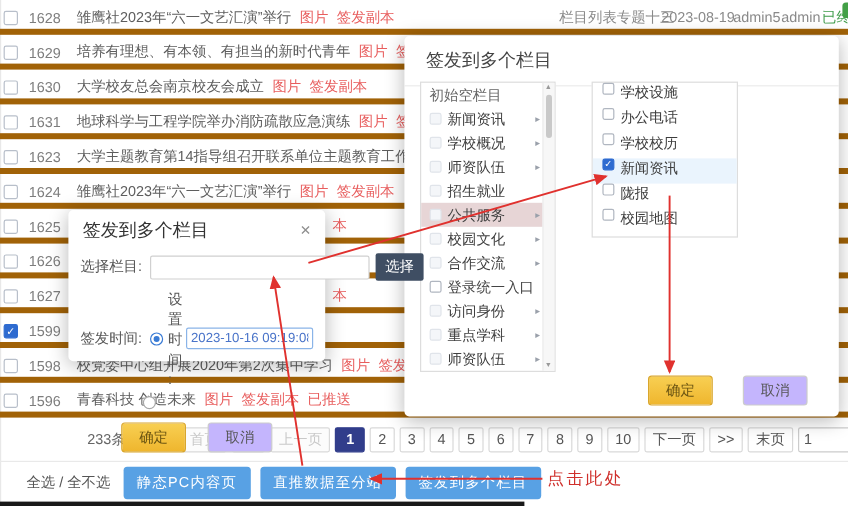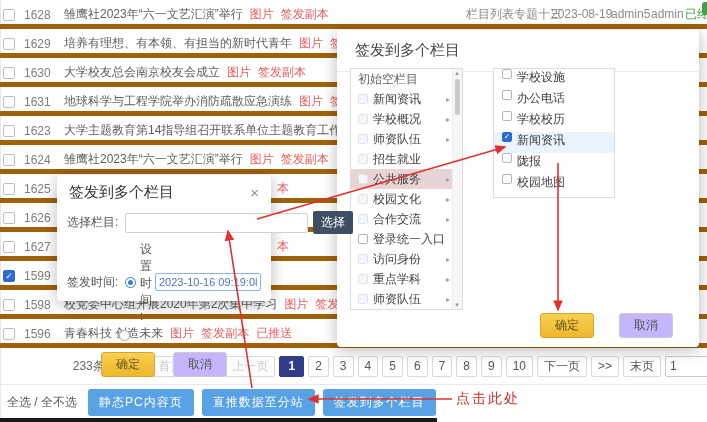--- a/index.html
+++ b/index.html
@@ -30,21 +30,21 @@
   .pginfo{color:#666;margin-right:4px;white-space:nowrap}
   .pgbtn{border:1px solid #d9d9d9;background:#fff;color:#555;padding:2px 6px;border-radius:2px;
          line-height:15px;text-align:center;white-space:nowrap}
   .pgbtn.dis{color:#c9c9c9;background:#fcfcfc}
   .pgbtn.act{background:#313d8b;border-color:#313d8b;color:#fff;font-weight:bold;padding:2px 8px}
   .pginput{width:42px;height:17px;border:1px solid #ccc;border-radius:2px;padding:1px 4px;
            font-size:12px;color:#555;margin-right:-10px}
 
   
   .footbar{position:absolute;left:0;top:386px;width:707px;height:32px;display:flex;align-items:center;
-           gap:8px;padding-left:7px;box-sizing:border-box}
+           gap:8px;padding-left:22px;box-sizing:border-box}
   .selall{color:#555;margin-right:3px;white-space:nowrap}
   .bluebtn{background:#58a1e4;color:#fff;border:none;border-radius:3px;padding:5px 11px;
            font-size:12px;letter-spacing:1px;white-space:nowrap}
   .dark-strip{position:absolute;left:0;bottom:0;width:437px;height:4px;background:#191919}
 
   
   .dlg{position:absolute;background:#fff;border-radius:4px;box-shadow:0 3px 16px rgba(0,0,0,.28)}
   .sd{left:57px;top:175px;width:214px;height:126px;z-index:5}
   .sd-head{display:flex;justify-content:space-between;align-items:center;padding:8px 12px 2px}
   .sd-title{font-size:15px;color:#333}

